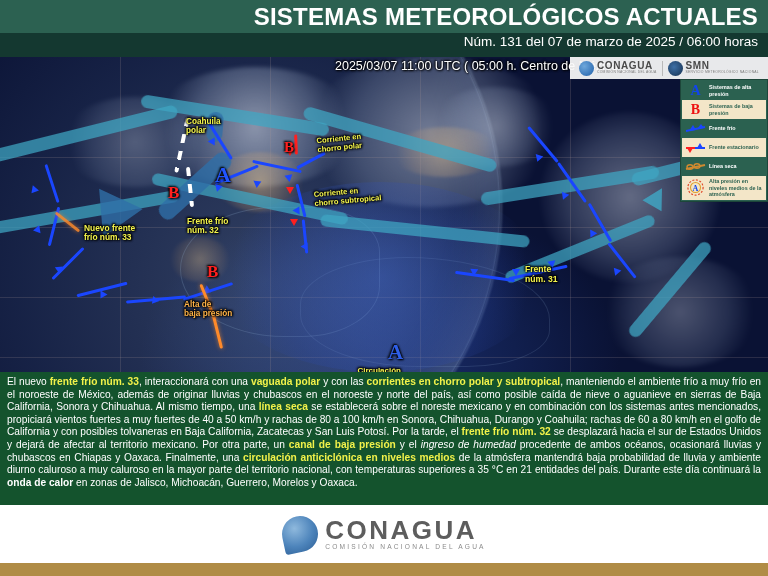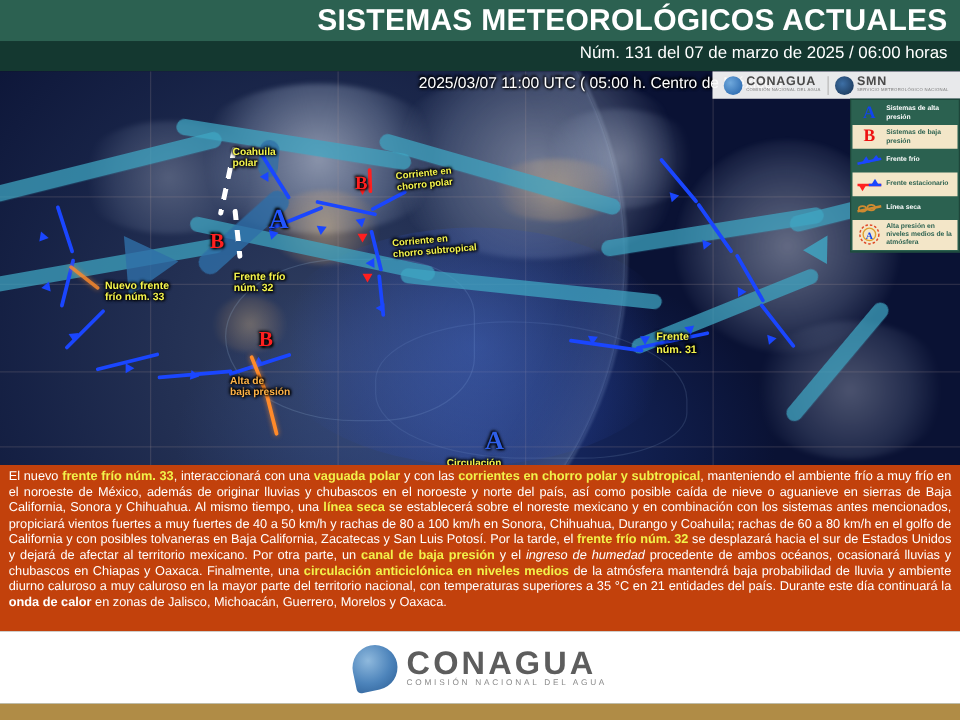--- a/index.html
+++ b/index.html
@@ -118,21 +118,21 @@
     color: #ffffff;
   }
   .legend-row.alt .legend-label { color: #2b6150; }
 
   .sym-A { color: #1144ee; font-size: 14px; font-weight: bold; font-family: "Liberation Serif", serif; }
   .sym-B { color: #ee1111; font-size: 14px; font-weight: bold; font-family: "Liberation Serif", serif; }
 
   
   .body-text {
     position: absolute; left: 0; top: 372px; width: 768px; height: 133px;
-    background: #c2410c;
+    background: #14532d;
     color: #ffffff;
     font-size: 10.2px; line-height: 12.6px;
     padding: 4px 7px 0 7px;
     text-align: justify;
   }
   .hl { color: #f2f24a; font-weight: bold; }
   .bd { font-weight: bold; }
   .it { font-style: italic; }
 
   

